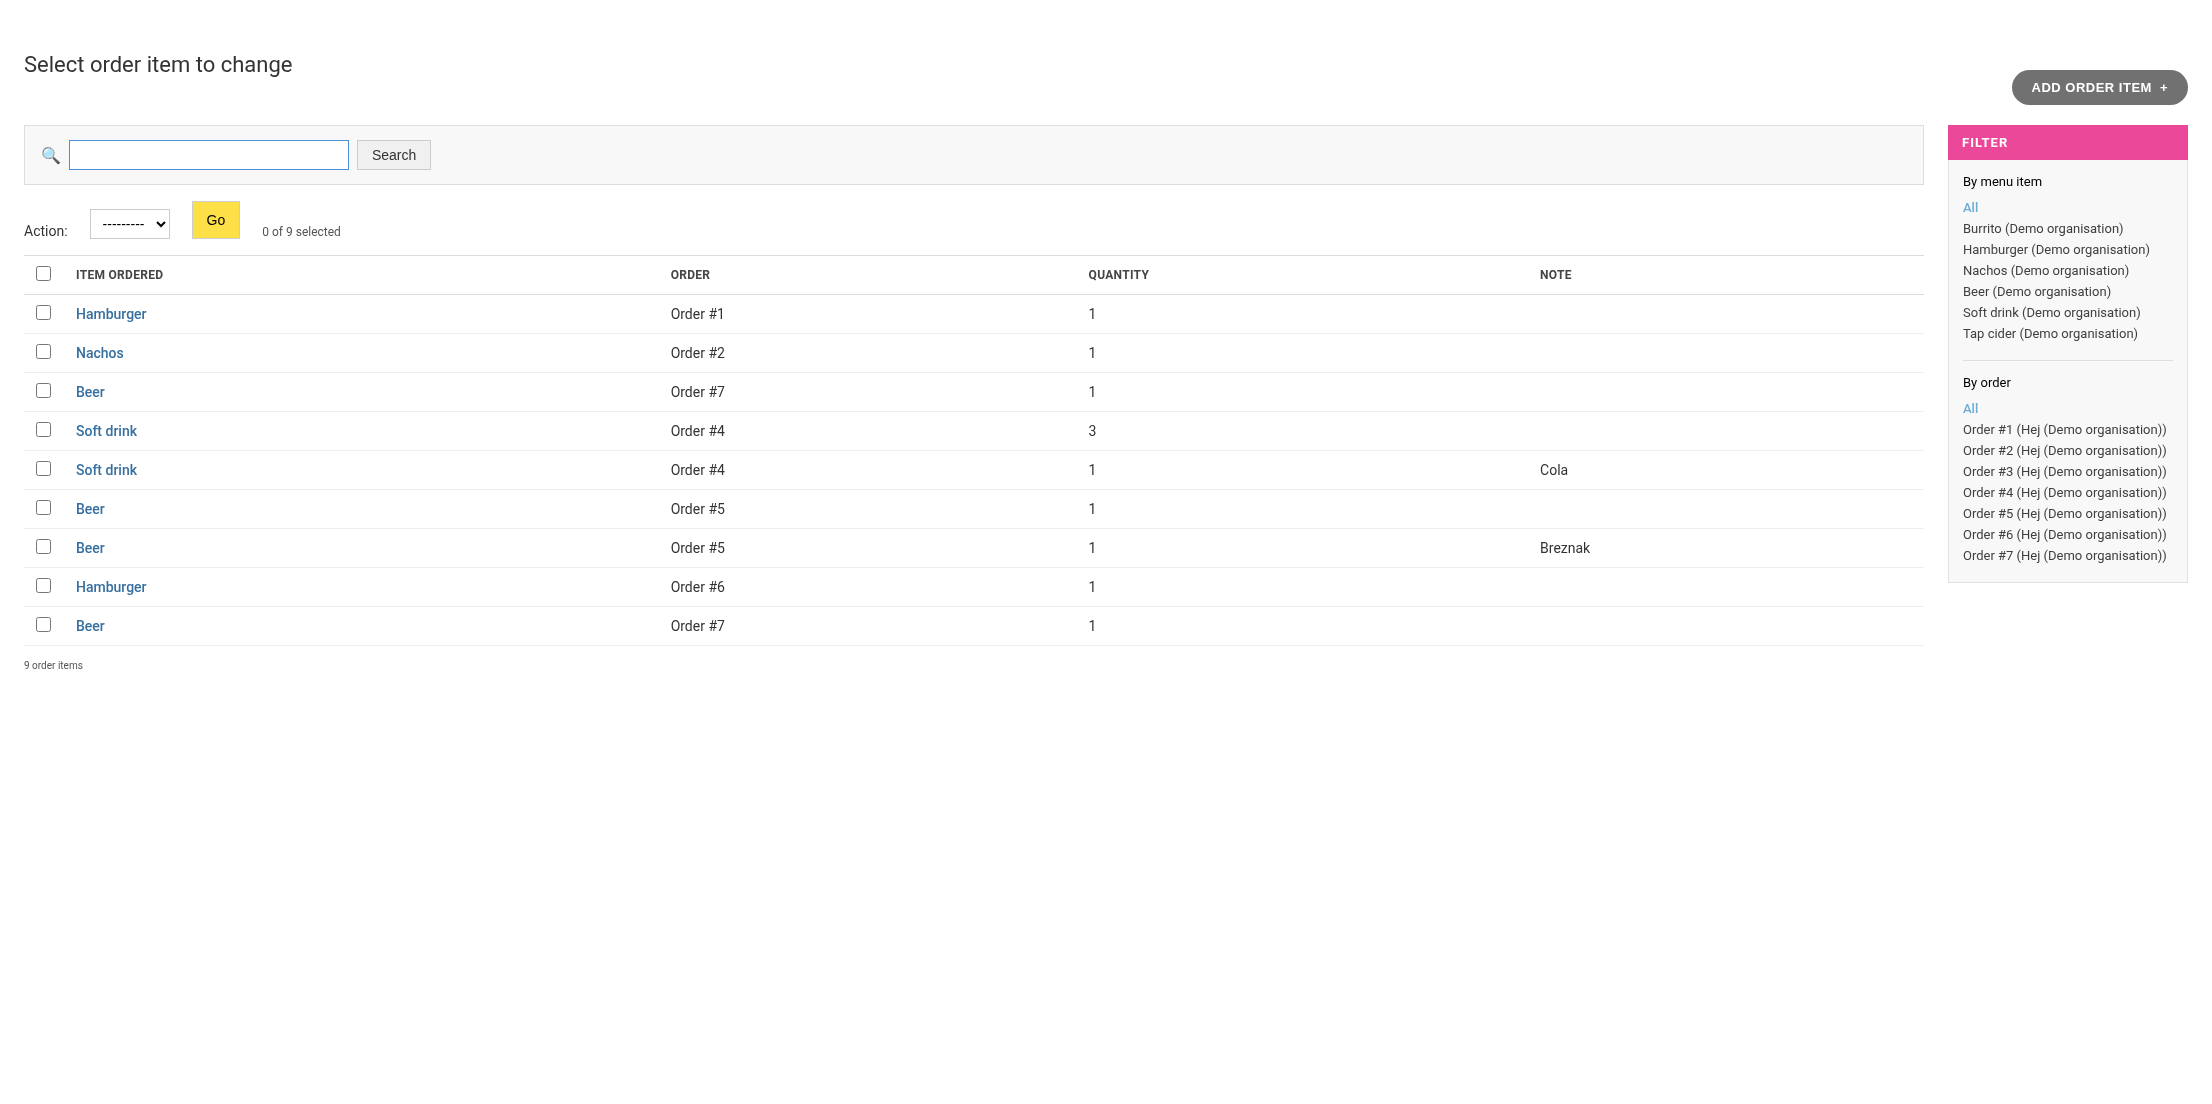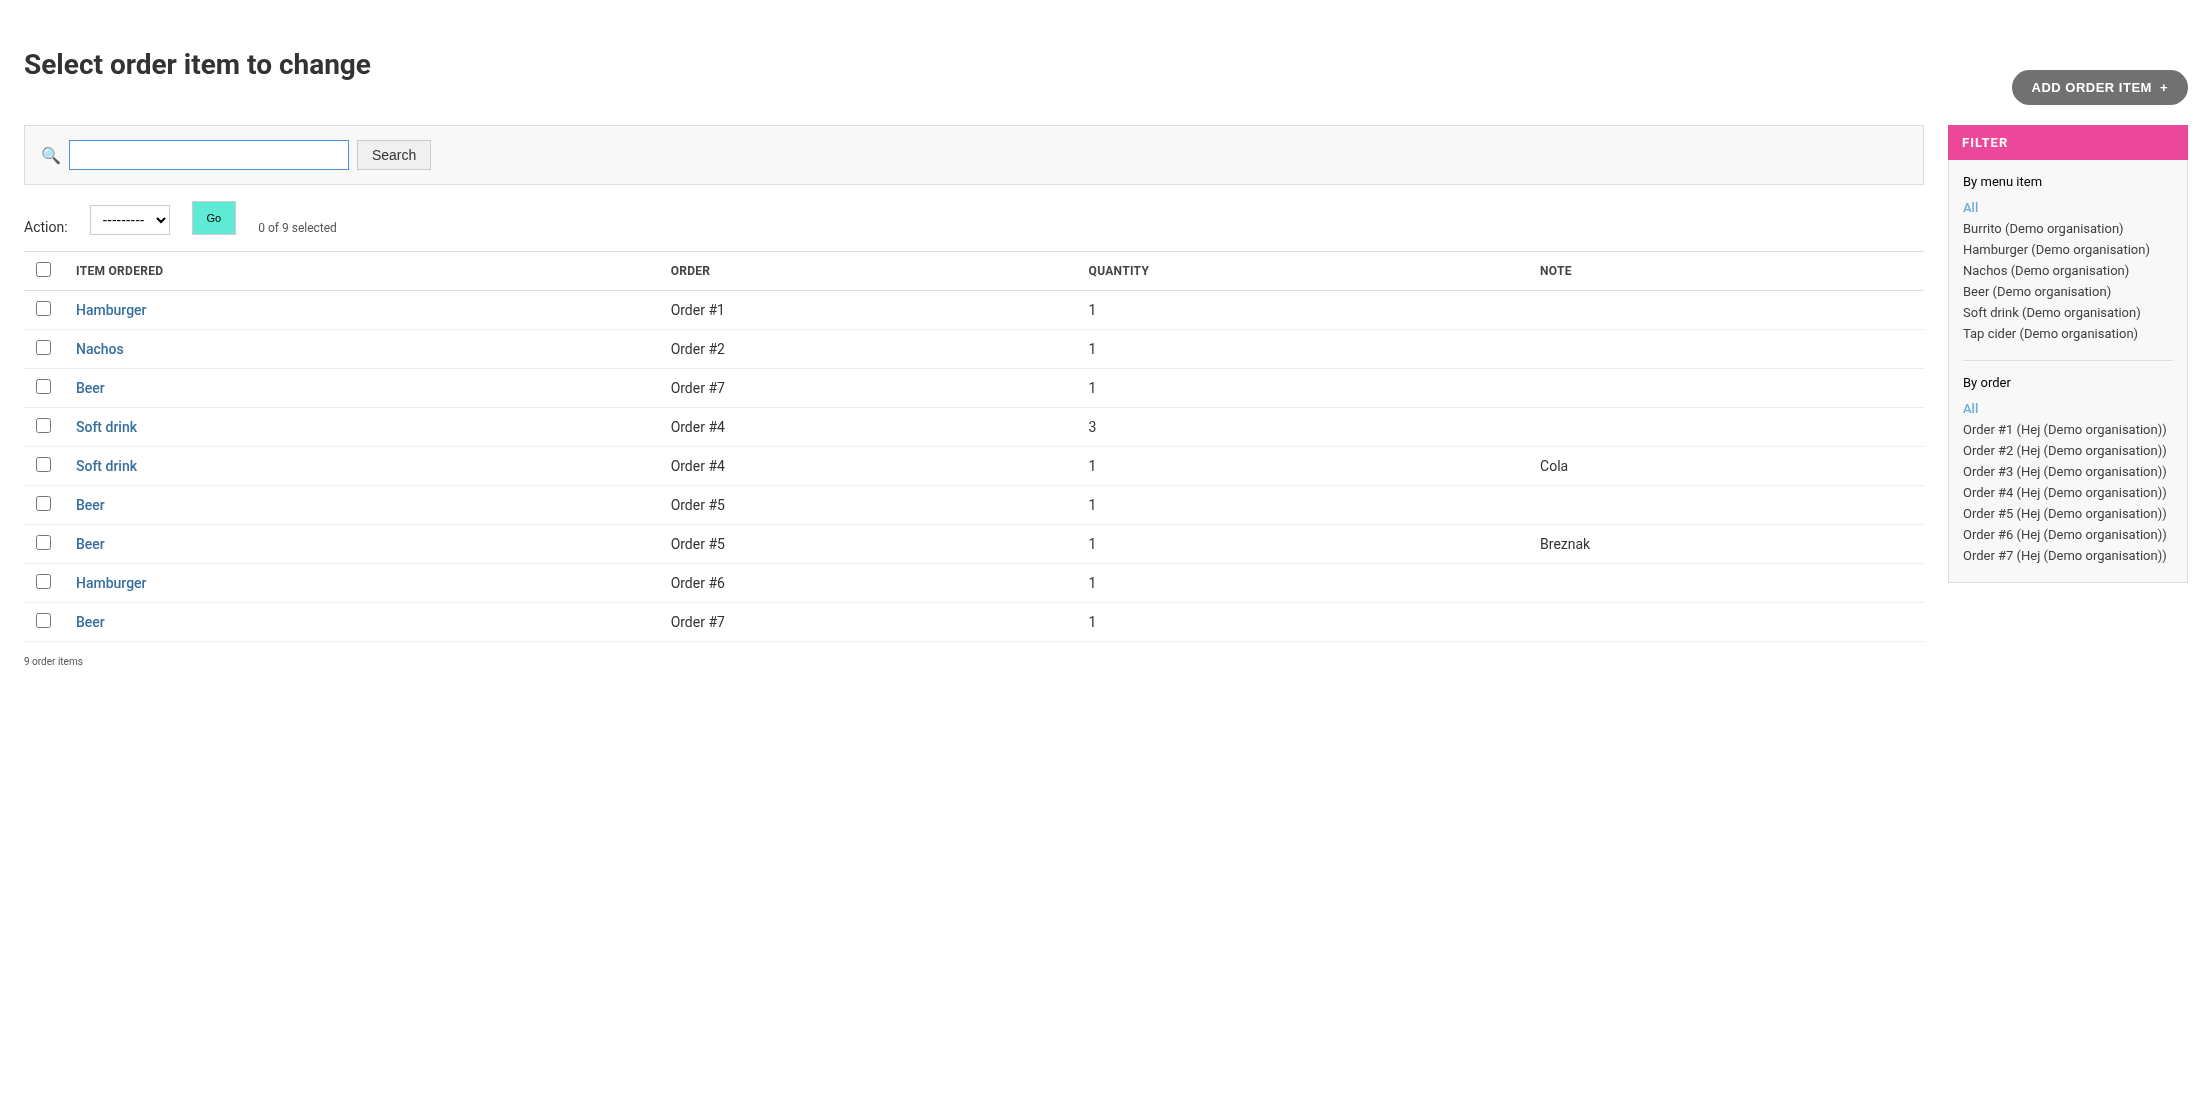--- a/index.html
+++ b/index.html
@@ -15,22 +15,22 @@
       padding: 24px 24px 24px 24px;
       min-height: 100vh;
     }
     .top-bar {
       display: flex;
       justify-content: space-between;
       align-items: center;
       margin-bottom: 20px;
     }
     .page-title {
-      font-size: 28px;
-      font-weight: 700;
+      font-size: 22px;
+      font-weight: 400;
       color: #333;
     }
     .add-order-btn {
       background: #717171;
       color: #fff;
       border: none;
       padding: 10px 20px;
       font-size: 13px;
       font-weight: 600;
       letter-spacing: 0.5px;
@@ -89,23 +89,23 @@
     }
     .action-select {
       border: 1px solid #ccc;
       padding: 5px 8px;
       font-size: 14px;
       background: #fff;
       cursor: pointer;
     }
     .go-btn {
       border: 1px solid #ccc;
-      background: #5eead4;
+      background: #fde047;
       padding: 10px 14px;
-      font-size: 11px;
+      font-size: 14px;
       cursor: pointer;
     }
     .selected-count {
       font-size: 12px;
       color: #555;
     }
     .data-table {
       width: 100%;
       border-collapse: collapse;
     }

